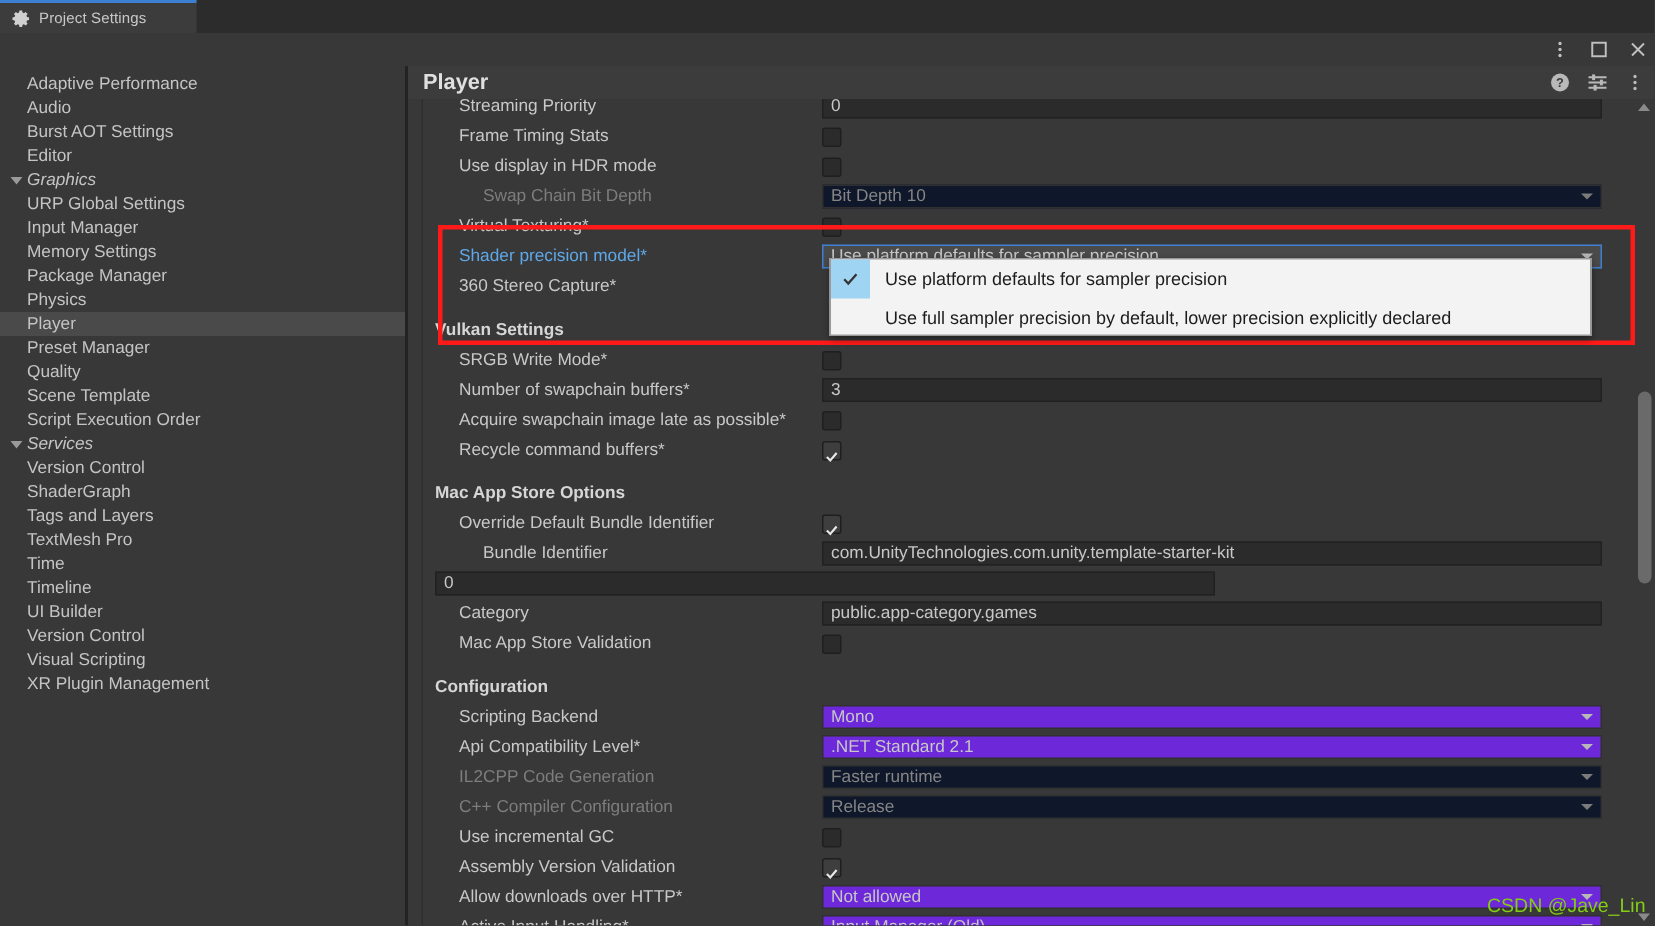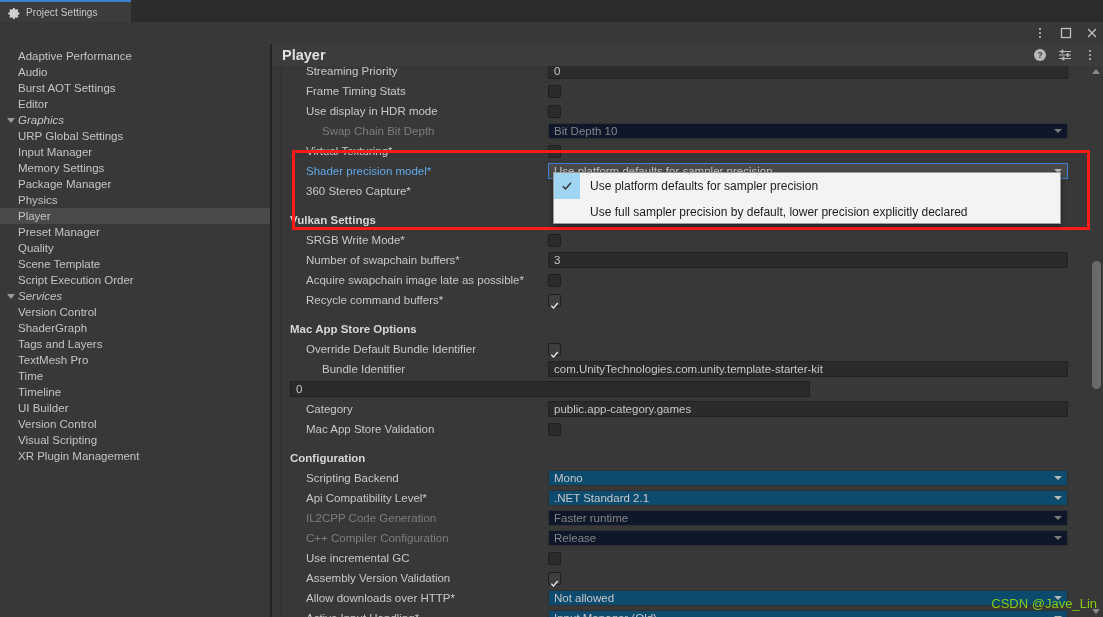--- a/index.html
+++ b/index.html
@@ -128,21 +128,21 @@
   }
   .checkbox.on { background: #3e3e3e; }
   .checkbox .tick { width: 9px; height: 9px; display: block; }
 
   .field {
     height: 16px; background: #2b2b2b; border: 1px solid #212121;
     display: flex; align-items: center; padding: 0 5px;
     font-size: 11.5px; color: #c7c7c7; width: 520px; flex: 0 0 auto;
   }
   .popupfield {
-    height: 16px; background: #0c4a6e; border: 1px solid #303030;
+    height: 16px; background: #6d28d9; border: 1px solid #303030;
     display: flex; align-items: center; padding: 0 5px;
     font-size: 11.5px; color: #c7c7c7; width: 520px; flex: 0 0 auto;
     position: relative;
   }
   .popupfield.dim { color: #858585; background: #0f172a; }
   .popupfield.focused { border: 1px solid #3d7fd1; background: #4a4a4a; }
   .popupfield .arrow {
     position: absolute; right: 5px; top: 50%; margin-top: -2px;
     width: 0; height: 0;
     border-left: 4px solid transparent; border-right: 4px solid transparent;

